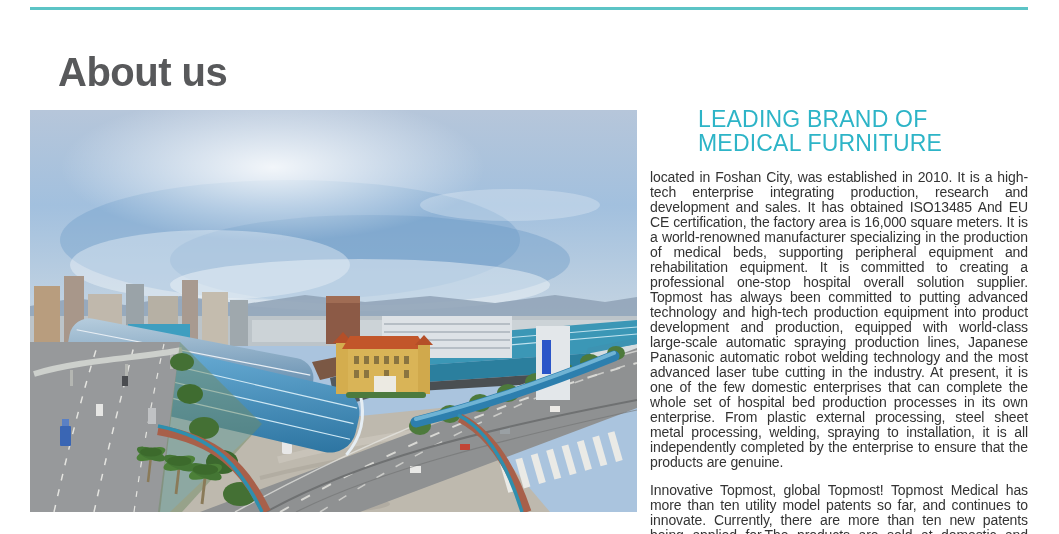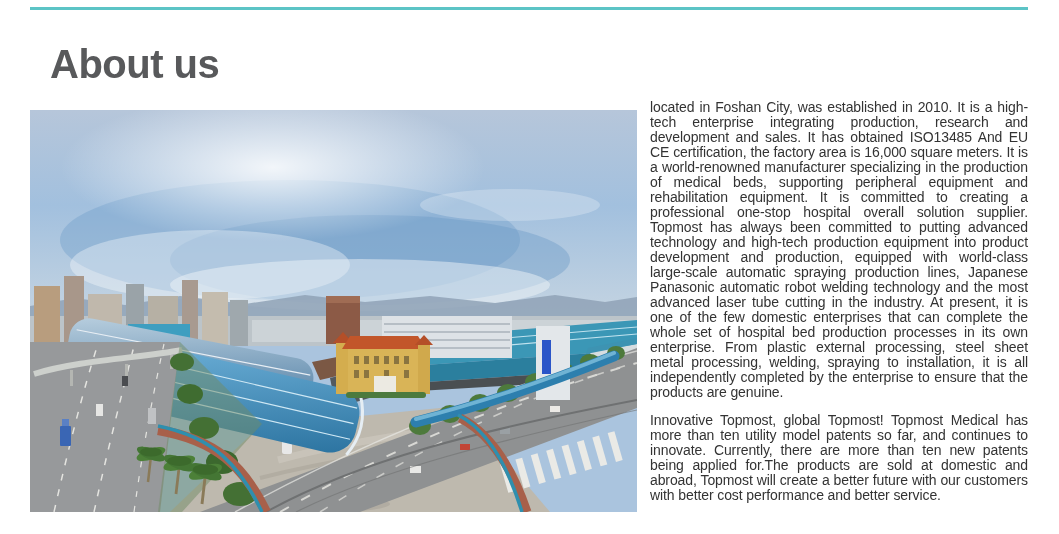--- a/index.html
+++ b/index.html
@@ -3,21 +3,21 @@
 <meta charset="utf-8">
 <style>
   html,body{margin:0;padding:0;}
   body{
     width:1059px;height:534px;background:#ffffff;overflow:hidden;position:relative;
     font-family:"Liberation Sans", sans-serif;
   }
   .page{position:absolute;inset:0;}
   .top-line{position:absolute;left:30px;top:7px;width:998px;height:3px;background:#5cc4c6;}
   .page-title{
-    position:absolute;left:42px;top:34px;margin:8px;
+    position:absolute;left:42px;top:34px;margin:16px;
     font-size:40px;line-height:44px;font-weight:bold;letter-spacing:-0.5px;color:#58595b;
   }
   .photo{position:absolute;left:30px;top:110px;width:607px;height:402px;margin:0;overflow:hidden;background:#aac4de;}
   .photo svg{display:block;}
   .about-col{position:absolute;left:650px;top:100px;width:378px;}
   .section-heading{margin:7px 0 15px 48px;font-weight:normal;}
   .section-heading .hl{
     display:block;font-size:23px;line-height:24px;color:#2db4c7;letter-spacing:0.2px;
   }
   .body-p{
@@ -220,17 +220,21 @@
         <path d="M386,309 C450,293 520,269 584,243" stroke="#6fb3d4" stroke-width="4" fill="none" stroke-linecap="round"></path>
         <path d="M236,402 C214,356 186,330 128,320" stroke="#a8604a" stroke-width="10" fill="none"></path>
         <path d="M232,402 C210,356 184,327 128,316" stroke="#2f8fae" stroke-width="3.5" fill="none"></path>
         <path d="M497,402 C480,352 458,322 430,308" stroke="#a8604a" stroke-width="9" fill="none"></path>
         <path d="M492,402 C476,350 454,318 428,305" stroke="#2f8fae" stroke-width="3.5" fill="none"></path>
       </g>
     </svg>
   </figure>
 
   <section class="about-col">
+    <h2 class="section-heading">
+      <span class="hl">LEADING BRAND OF</span>
+      <span class="hl">MEDICAL FURNITURE</span>
+    </h2>
     <p class="body-p">located in Foshan City, was established in 2010.  It is a high-tech enterprise integrating production, research and development and sales. It has obtained ISO13485 And EU CE certification, the  factory area is 16,000 square meters. It is a world-renowned manufacturer specializing in the production of medical beds, supporting peripheral equipment and rehabilitation equipment. It is committed to creating a professional one-stop hospital overall solution supplier. Topmost has always been committed to putting advanced technology and high-tech production equipment into product development and production, equipped with world-class large-scale automatic spraying production lines, Japanese Panasonic automatic robot welding technology and the most advanced laser tube cutting in the industry. At present, it is one of the few domestic enterprises that can complete the whole set of hospital bed production processes in its own enterprise. From plastic external processing, steel sheet metal processing, welding, spraying to installation, it is all independently completed by the enterprise to ensure that the products are genuine.</p>
     <p class="body-p">Innovative Topmost, global Topmost! Topmost Medical has more than ten utility model patents so far, and continues to innovate. Currently, there are more than ten new patents being applied for.The products are sold at domestic  and abroad, Topmost will create a better future with our customers with better cost performance and better service.</p>
   </section>
 
 </div>
 
 </body></html>

